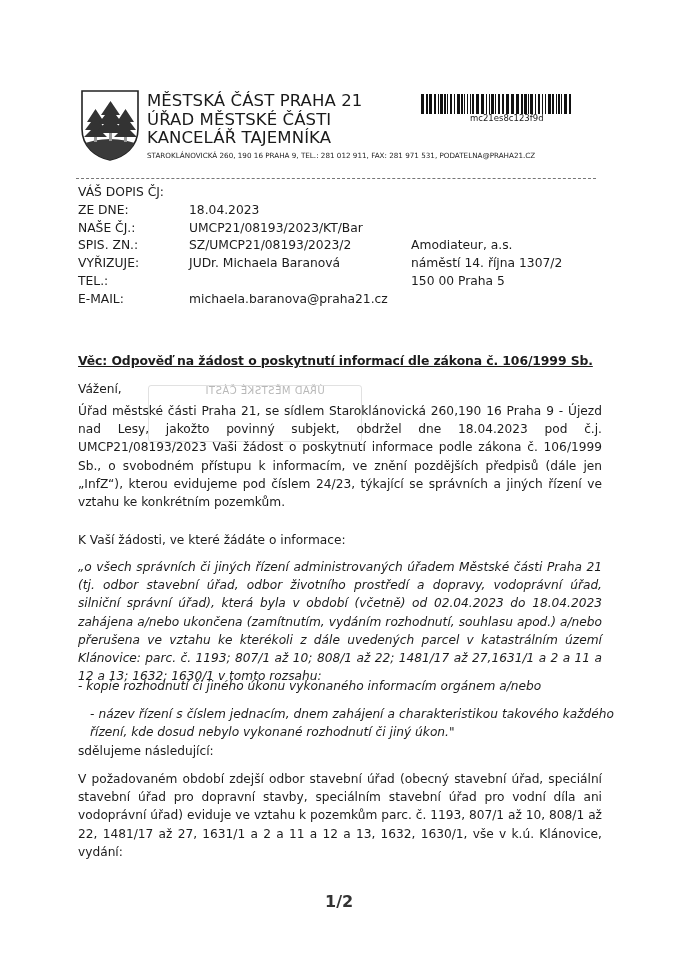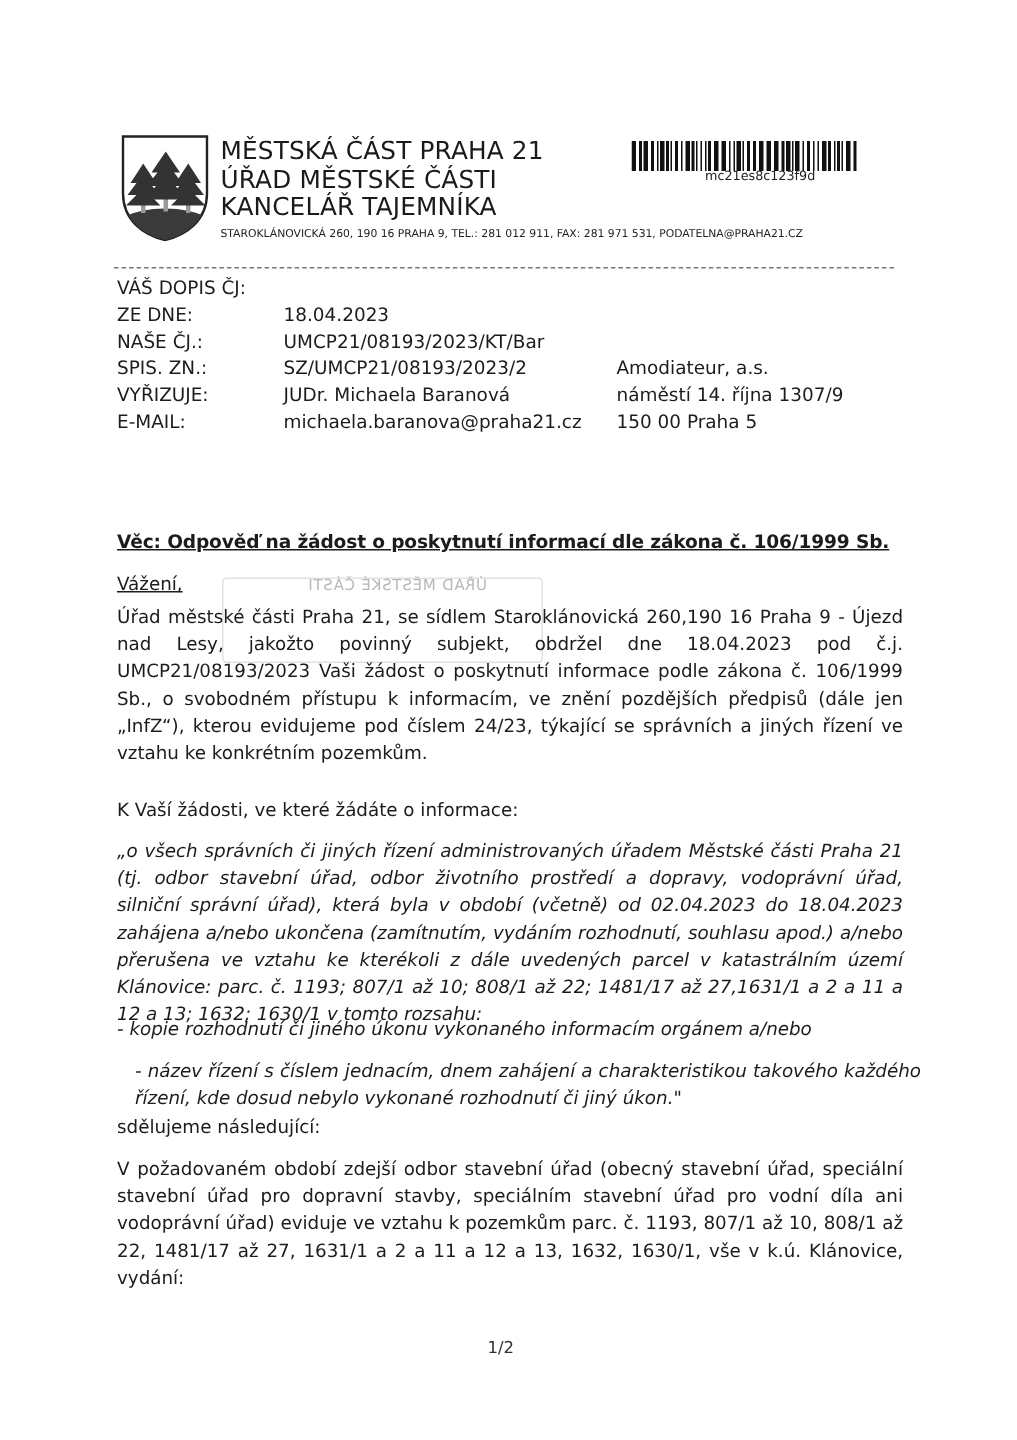--- a/index.html
+++ b/index.html
@@ -19,29 +19,29 @@
     
     .meta { position: absolute; left: 78px; top: 184px; }
     .meta-row { display: flex; font-size: 12.3px; line-height: 17.8px; white-space: nowrap; }
     .meta-row .k { width: 111px; }
     .recipient { position: absolute; left: 411px; top: 237px; font-size: 12.3px; line-height: 17.8px; white-space: nowrap; }
 
     
     .subject { position: absolute; left: 78px; top: 353px; font-size: 12.4px; font-weight: bold; text-decoration: underline; white-space: nowrap; letter-spacing: -0.1px; }
     .p { position: absolute; left: 78px; width: 524px; font-size: 12.2px; line-height: 18.2px; text-align: justify; }
     .p.it { font-style: italic; }
-    .greet { top: 380px; text-decoration: underline; }
+    .greet { top: 380px; }
     .p1 { top: 402px; }
     .p2 { top: 531px; }
     .p3 { top: 558px; }
     .p4 { top: 677px; }
     .p5 { top: 705px; margin-left: 12px; }
     .p6 { top: 742px; }
     .p7 { top: 770px; }
-    .pageno { position: absolute; left: 325px; top: 892px; font-size: 11px; color: #333; }
+    .pageno { position: absolute; left: 325px; top: 892px; font-size: 16px; color: #333; font-weight: bold; }
 
     
     .stamp { position: absolute; left: 148px; top: 385px; width: 212px; height: 55px; border: 1px solid #c9c9c9; border-radius: 3px; opacity: 0.55; }
     .stamp-text { position: absolute; left: 205px; top: 385px; font-size: 10px; color: #9a9a9a; transform: scaleX(-1); letter-spacing: 0.5px; opacity: 0.7; }
   </style>
 </head>
 <body>
 
 <div class="page">
 
@@ -131,28 +131,32 @@
       </div>
     <div class="meta-row">
         <span class="k">SPIS. ZN.:</span>
         <span>SZ/UMCP21/08193/2023/2</span>
       </div>
     <div class="meta-row">
         <span class="k">VYŘIZUJE:</span>
         <span>JUDr. Michaela Baranová</span>
       </div>
     <div class="meta-row">
+        <span class="k">TEL.:</span>
+        <span></span>
+      </div>
+    <div class="meta-row">
         <span class="k">E-MAIL:</span>
         <span>michaela.baranova@praha21.cz</span>
       </div>
   </div>
 
   <div class="recipient">
     <div>Amodiateur, a.s.</div>
-    <div>náměstí 14. října 1307/9</div>
+    <div>náměstí 14. října 1307/2</div>
     <div>150 00  Praha 5</div>
   </div>
 
   <div class="stamp"></div>
   <div class="stamp-text">ÚŘAD MĚSTSKÉ ČÁSTI</div>
 
   <div class="subject">Věc: Odpověď na žádost o poskytnutí informací dle zákona č. 106/1999 Sb.</div>
   <div class="p greet">Vážení,</div>
   <div class="p p1">Úřad městské části Praha 21, se sídlem Staroklánovická 260,190 16 Praha 9 - Újezd nad Lesy, jakožto povinný subjekt, obdržel dne 18.04.2023 pod č.j. UMCP21/08193/2023 Vaši žádost o poskytnutí informace podle zákona č. 106/1999 Sb., o svobodném přístupu k informacím, ve znění pozdějších předpisů (dále jen „InfZ“), kterou evidujeme pod číslem 24/23, týkající se správních a jiných řízení ve vztahu ke konkrétním pozemkům.</div>
   <div class="p p2">K Vaší žádosti, ve které žádáte o informace:</div>

